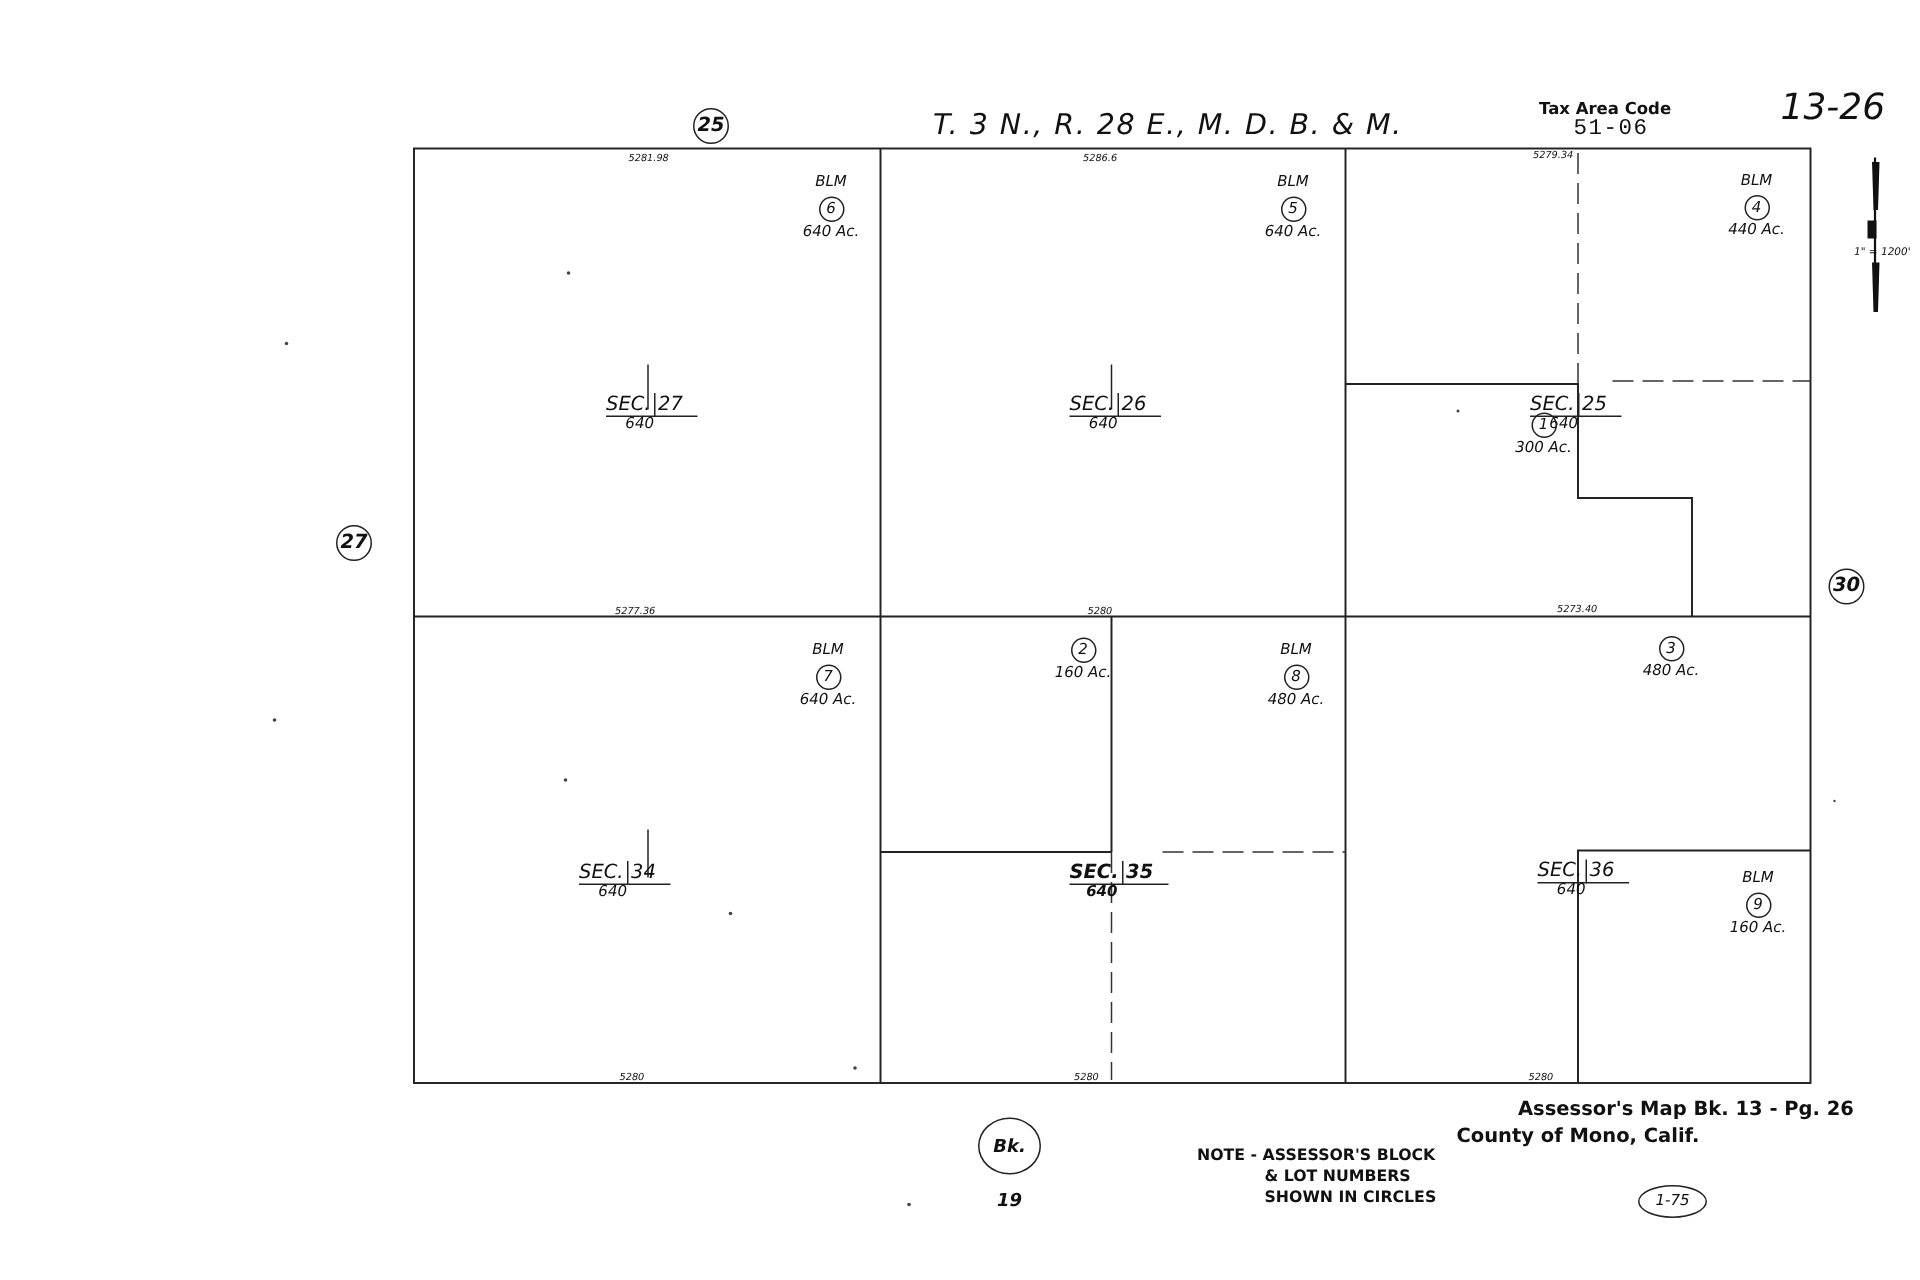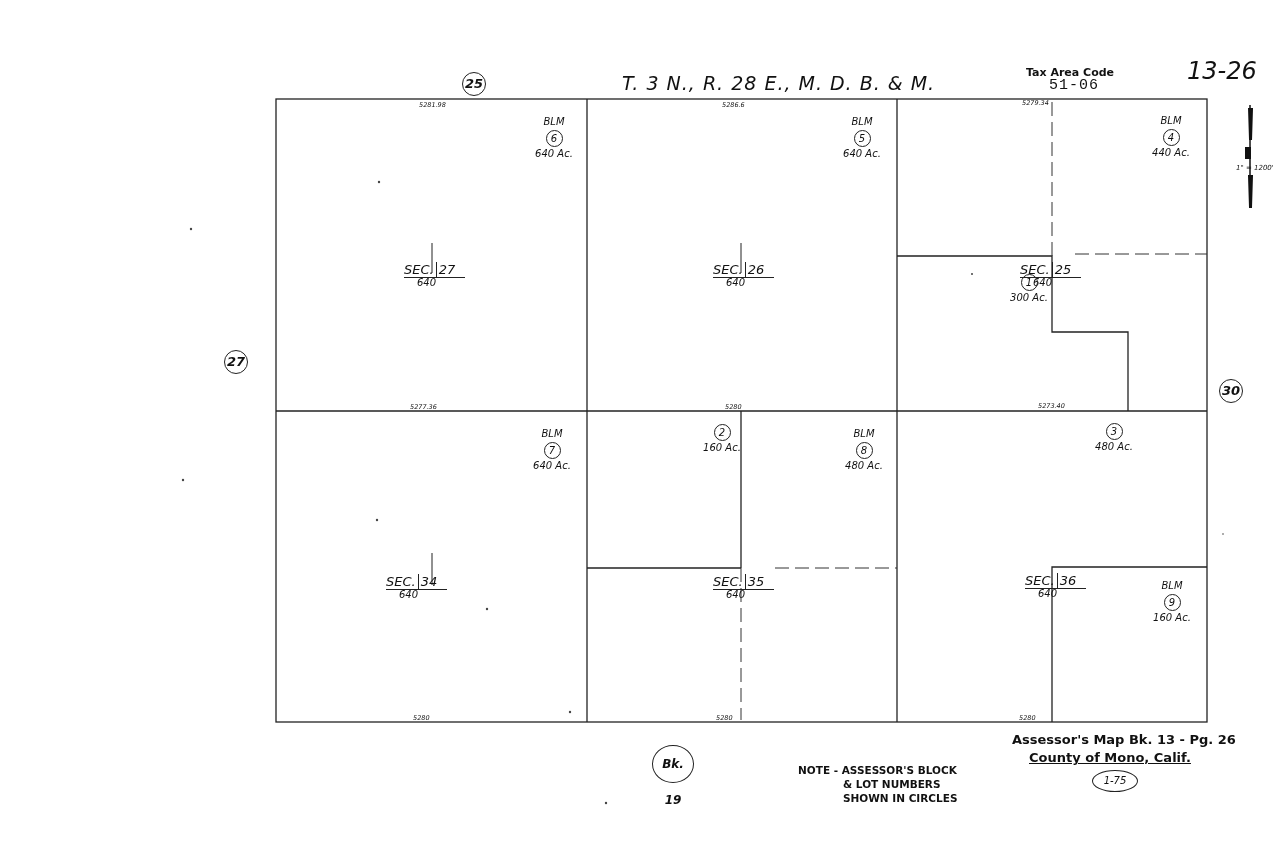--- a/index.html
+++ b/index.html
@@ -114,21 +114,21 @@
   <span class="a">640</span>
 </div>
 <div class="abs sec" style="left:1020px; top:242px;">
   <span class="s">SEC.</span><span class="n">25</span>
   <span class="a">640</span>
 </div>
 <div class="abs sec" style="left:386px; top:554px;">
   <span class="s">SEC.</span><span class="n">34</span>
   <span class="a">640</span>
 </div>
-<div class="abs sec" style="left:713px; top:554px;">
+<div class="abs sec" style="left:713px; top:554px;font-weight:bold;">
   <span class="s">SEC.</span><span class="n">35</span>
   <span class="a">640</span>
 </div>
 <div class="abs sec" style="left:1025px; top:553px;">
   <span class="s">SEC.</span><span class="n">36</span>
   <span class="a">640</span>
 </div>
 
 <div class="abs lot" style="left:533px; top:116px; width:42px;">
   <span class="own">BLM</span>
@@ -167,22 +167,22 @@
   <span class="num">3</span>
   <span class="ac">480 Ac.</span>
 </div>
 <div class="abs lot" style="left:1151px; top:580px; width:42px;">
   <span class="own">BLM</span>
   <span class="num">9</span>
   <span class="ac">160 Ac.</span>
 </div>
 
 <div class="abs footer1" style="left:1012px; top:732px;">Assessor's Map Bk. 13 - Pg. 26</div>
-<div class="abs footer1" style="left:1029px; top:750px;text-decoration:underline;">County of Mono, Calif.</div>
-<div class="circ" style="left:1092px; top:770px; width:44px; height:20px; line-height:20px; font-size:10px;">1-75</div>
+<div class="abs footer1" style="left:971px; top:750px;">County of Mono, Calif.</div>
+<div class="circ" style="left:1092px; top:790px; width:44px; height:20px; line-height:20px; font-size:10px;">1-75</div>
 
 <div class="abs note" style="left:798px; top:763px;">
   <div>NOTE - ASSESSOR'S BLOCK</div>
   <div style="padding-left:45px;">&amp; LOT NUMBERS</div>
   <div style="padding-left:45px;">SHOWN IN CIRCLES</div>
 </div>
 
 <div class="abs faded" style="left:88px; top:755px; width:170px; height:50px; overflow:hidden; white-space:normal;">
   &nbsp;
 </div>

